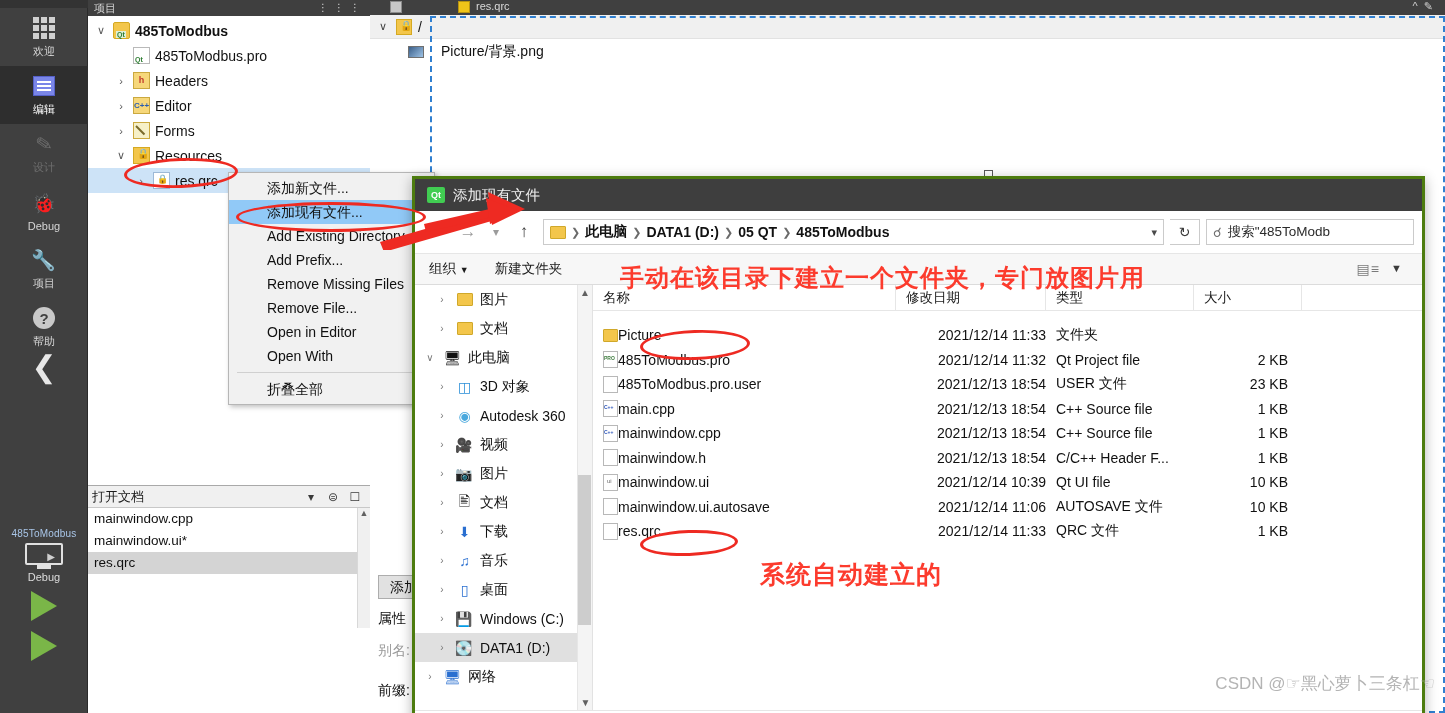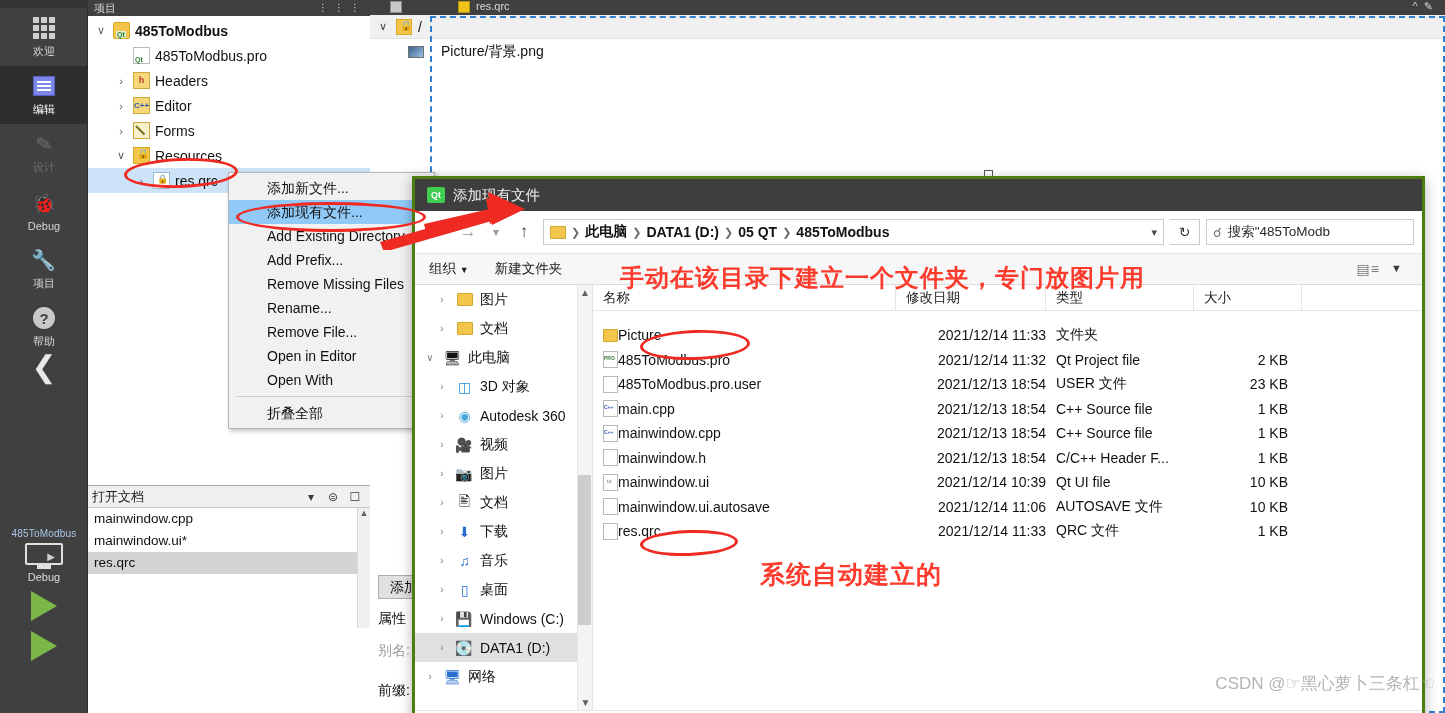--- a/index.html
+++ b/index.html
@@ -351,21 +351,20 @@
   <div class="dashed-sel" style="left:430px; top:16px; width:1015px; height:697px;"></div>
   <div class="handle" style="left:430px; top:482px;"></div>
   <div class="handle" style="left:984px; top:170px;"></div>
 
   <div class="ctx-menu">
     <div class="ctx-item">添加新文件...</div>
     <div class="ctx-item sel">添加现有文件...</div>
     <div class="ctx-item">Add Existing Directory...</div>
     <div class="ctx-item">Add Prefix...</div>
     <div class="ctx-item">Remove Missing Files</div>
-    <div class="ctx-item">Rename...</div>
     <div class="ctx-item">Remove File...</div>
     <div class="ctx-item">Open in Editor</div>
     <div class="ctx-item">Open With</div>
     <div class="ctx-sep"></div>
     <div class="ctx-item">折叠全部</div>
   </div>
 
   <div class="fdlg">
 
     <div class="fdlg-title">

